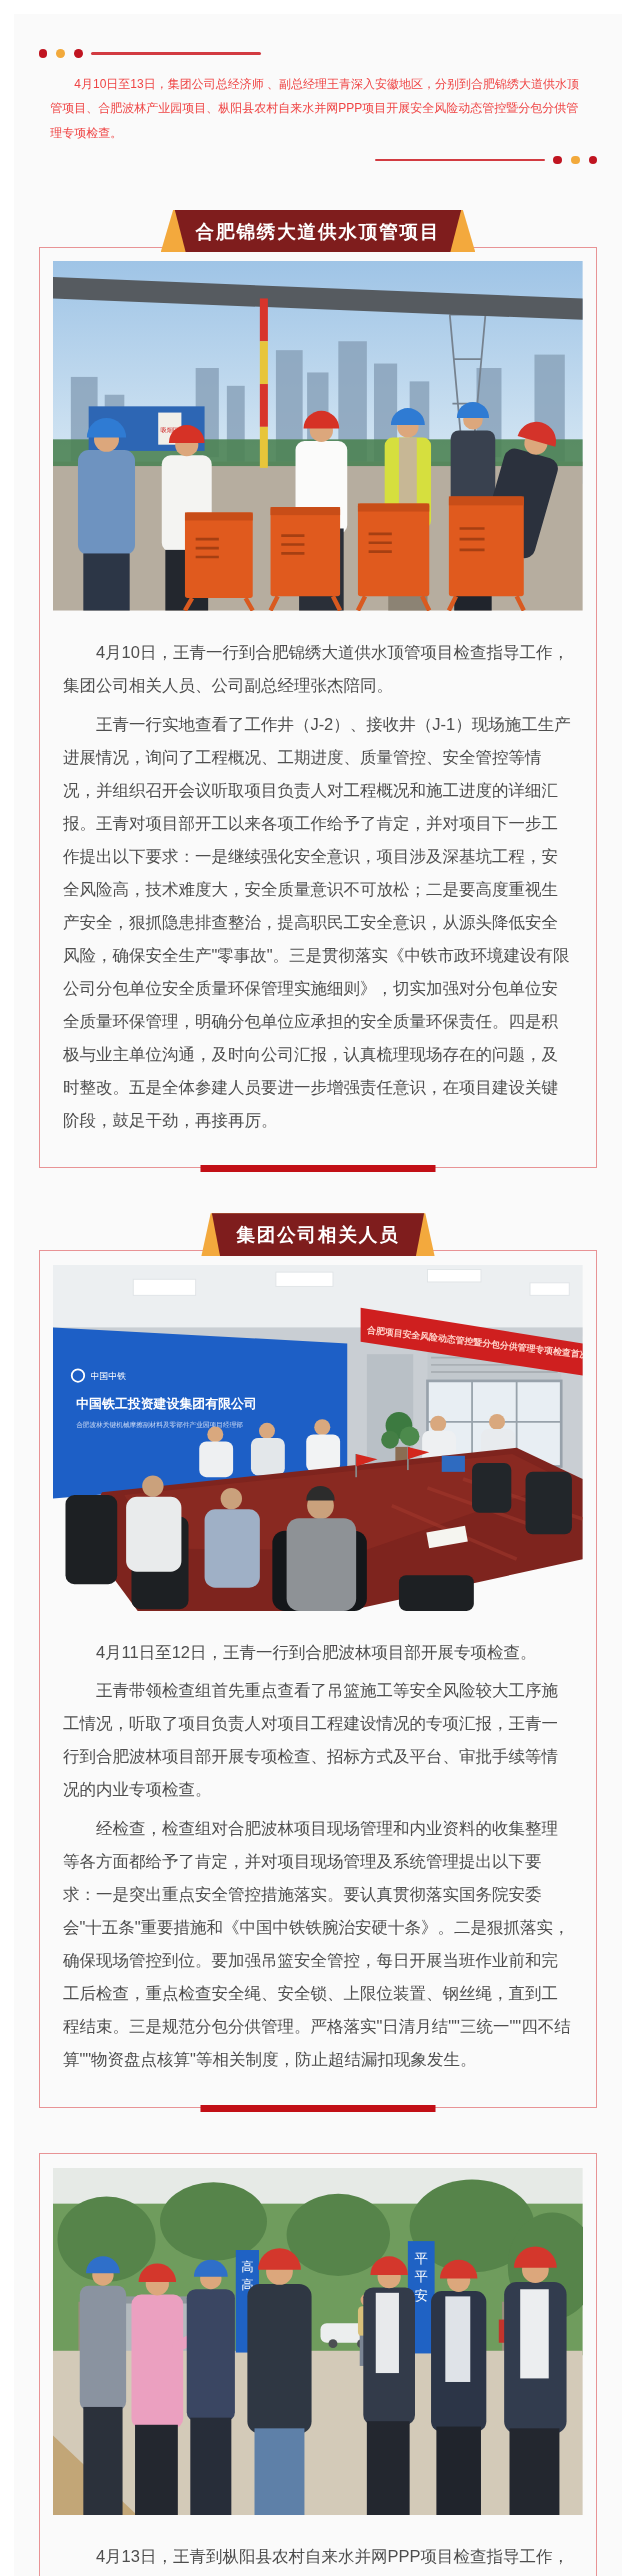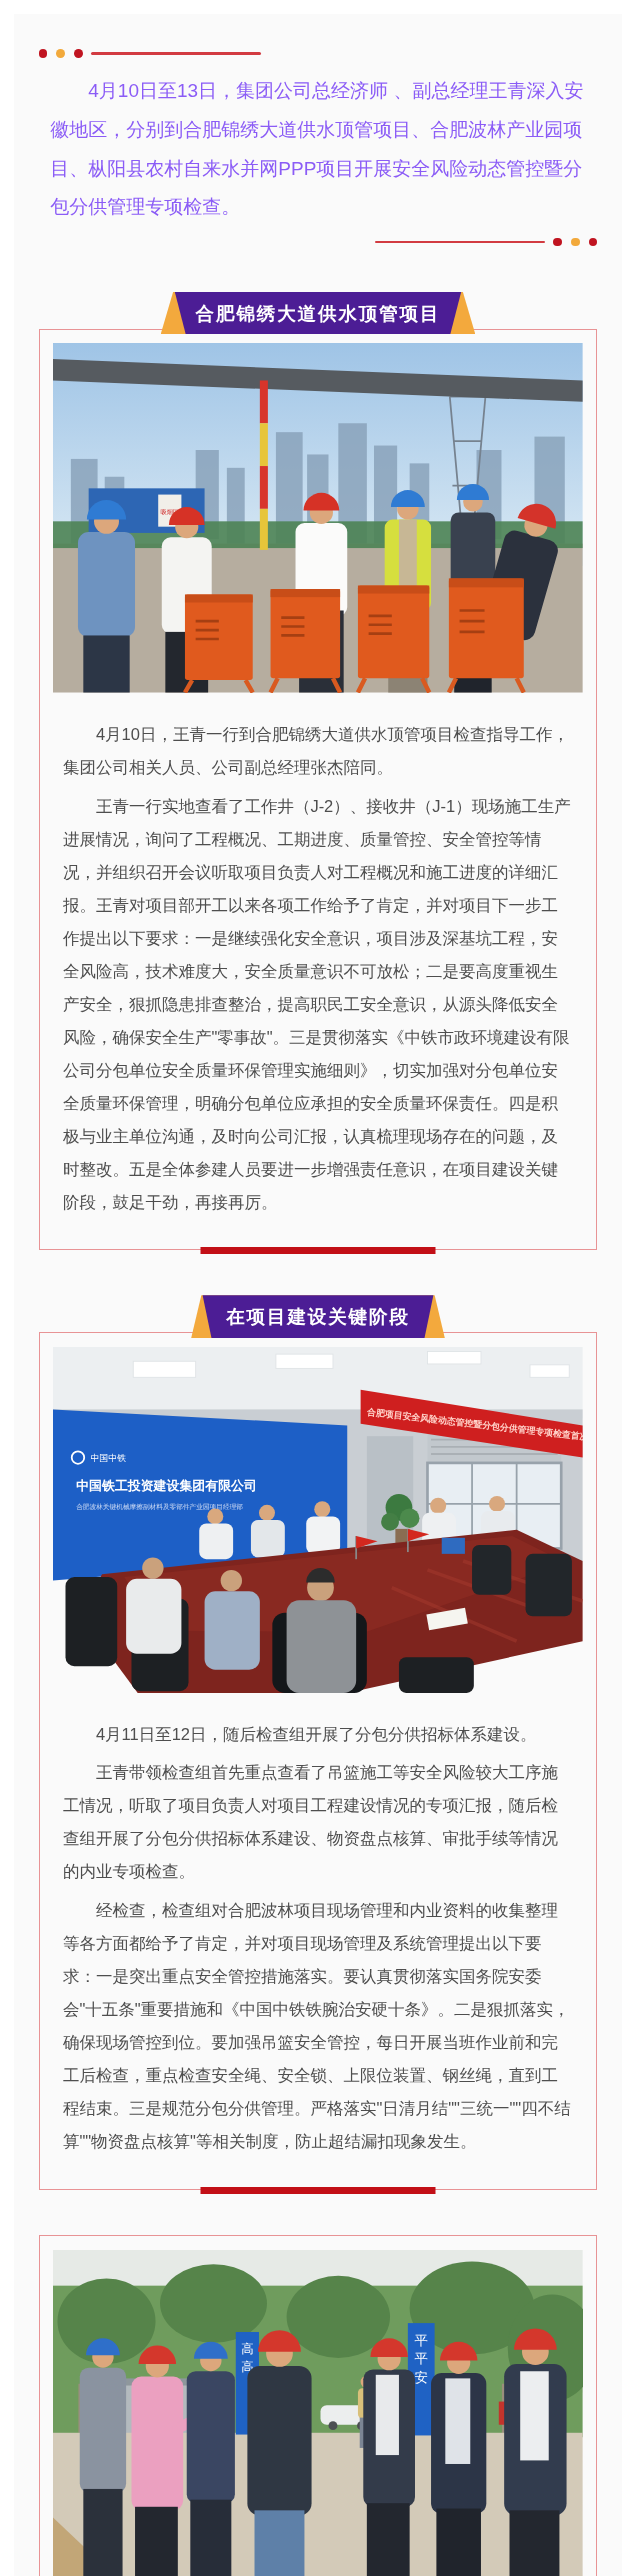--- a/index.html
+++ b/index.html
@@ -7,28 +7,28 @@
   .content{margin:13.6px;background:#fafafa;padding:29px 25px 45px;box-sizing:border-box;}
 
   
   .deco{display:flex;align-items:center;gap:8.8px;height:9.7px;margin:5.8px 0 13.6px;}
   .deco.bottom{justify-content:flex-end;margin:9.7px 0 0;}
   .dot{width:8.8px;height:8.8px;border-radius:50%;flex:0 0 auto;}
   .dot.red{background:#c01420;}
   .dot.gold{background:#f2a93b;}
   .rule{height:2.9px;width:170px;background:#d23b41;border-radius:1.9px;}
 
-  .intro{font-size:19px;line-height:2.05;color:#8b5cf6;text-indent:2em;margin:13.6px 11.7px 3.9px;}
+  .intro{font-size:12px;line-height:2.05;color:#ef4444;text-indent:2em;margin:13.6px 11.7px 3.9px;}
 
   .project{margin-top:45px;}
   .banner-wrap{text-align:center;position:relative;z-index:2;margin-bottom:-5.8px;}
   .banner{position:relative;display:inline-block;}
   .banner .gold{position:absolute;inset:0;background:#f3a93d;
     clip-path:polygon(4% 0,96% 0,100% 100%,0 100%);}
-  .banner .band{position:relative;display:block;padding:8.8px 35px;background:#4c1d95;
+  .banner .band{position:relative;display:block;padding:8.8px 35px;background:#7f1d1d;
     clip-path:polygon(4.5% 0,95.5% 0,92% 100%,8% 100%);
     color:#ffffff;font-weight:bold;font-size:18.5px;letter-spacing:1.9px;white-space:nowrap;}
 
   .box{border:1.9px solid #e89395;position:relative;padding:13.6px 13.6px 25px;}
   .box::after{content:"";position:absolute;left:50%;transform:translateX(-50%);
     bottom:-4.9px;width:235px;height:6.8px;background:#c20f16;}
   .photo{display:block;margin:0 0 11.7px;line-height:0;}
   .photo svg{width:100%;height:auto;display:block;}
   .section-text{padding:0 9.7px;margin-top:25px;}
   .section-text p{font-size:16.5px;line-height:2.0;color:#4e4e4e;text-indent:2em;margin:5.8px 0;}
@@ -168,21 +168,21 @@
         <p>4月10日，王青一行到合肥锦绣大道供水顶管项目检查指导工作，集团公司相关人员、公司副总经理张杰陪同。</p>
         <p>王青一行实地查看了工作井（J-2）、接收井（J-1）现场施工生产进展情况，询问了工程概况、工期进度、质量管控、安全管控等情况，并组织召开会议听取项目负责人对工程概况和施工进度的详细汇报。王青对项目部开工以来各项工作给予了肯定，并对项目下一步工作提出以下要求：<strong>一是</strong>继续强化安全意识，项目涉及深基坑工程，安全风险高，技术难度大，安全质量意识不可放松；<strong>二是</strong>要高度重视生产安全，狠抓隐患排查整治，提高职民工安全意识，从源头降低安全风险，确保安全生产"零事故"。<strong>三是</strong>贯彻落实《中铁市政环境建设有限公司分包单位安全质量环保管理实施细则》，切实加强对分包单位安全质量环保管理，明确分包单位应承担的安全质量环保责任。<strong>四是</strong>积极与业主单位沟通，及时向公司汇报，认真梳理现场存在的问题，及时整改。<strong>五是</strong>全体参建人员要进一步增强责任意识，在项目建设关键阶段，鼓足干劲，再接再厉。</p>
       </div>
     </div>
   </section>
 
   <section class="project">
     <div class="banner-wrap">
       <div class="banner">
         <span class="gold"></span>
-        <span class="band">在项目建设关键阶段</span>
+        <span class="band">集团公司相关人员</span>
       </div>
     </div>
     <div class="box">
       <div class="photo">
         <svg viewBox="0 0 594 388">
           <rect width="594" height="80" fill="#eceff1"></rect>
           <g fill="#ffffff" stroke="#dfe3e6">
             <rect x="90" y="16" width="70" height="18"></rect>
               <rect x="250" y="8" width="64" height="16"></rect>
             <rect x="420" y="5" width="60" height="14"></rect>
@@ -248,22 +248,22 @@
           </g>
           <g>
             <rect x="246" y="298" width="106" height="90" rx="14" fill="#14171a"></rect>
             <circle cx="300" cy="270" r="15" fill="#caa17c"></circle>
             <path d="M284 264 a16 16 0 0 1 32 0 z" fill="#2c2c2c"></path>
             <rect x="262" y="284" width="78" height="104" rx="14" fill="#8e9296"></rect>
           </g>
         </svg>
       </div>
       <div class="section-text">
-        <p>4月11日至12日，随后检查组开展了分包分供招标体系建设。</p>
-        <p>王青带领检查组首先重点查看了吊篮施工等安全风险较大工序施工情况，听取了项目负责人对项目工程建设情况的专项汇报，随后检查组开展了分包分供招标体系建设、物资盘点核算、审批手续等情况的内业专项检查。</p>
+        <p>4月11日至12日，王青一行到合肥波林项目部开展专项检查。</p>
+        <p>王青带领检查组首先重点查看了吊篮施工等安全风险较大工序施工情况，听取了项目负责人对项目工程建设情况的专项汇报，王青一行到合肥波林项目部开展专项检查、招标方式及平台、审批手续等情况的内业专项检查。</p>
         <p>经检查，检查组对合肥波林项目现场管理和内业资料的收集整理等各方面都给予了肯定，并对项目现场管理及系统管理提出以下要求：<strong>一是</strong>突出重点安全管控措施落实。要认真贯彻落实国务院安委会"十五条"重要措施和《中国中铁铁腕治安硬十条》。<strong>二是</strong>狠抓落实，确保现场管控到位。要加强吊篮安全管控，每日开展当班作业前和完工后检查，重点检查安全绳、安全锁、上限位装置、钢丝绳，直到工程结束。<strong>三是</strong>规范分包分供管理。严格落实"日清月结""三统一""四不结算""物资盘点核算"等相关制度，防止超结漏扣现象发生。</p>
       </div>
     </div>
   </section>
 
   <section class="project">
     <div class="box">
       <div class="photo">
         <svg viewBox="0 0 594 390">
           <rect width="594" height="160" fill="#e6eae6"></rect>

